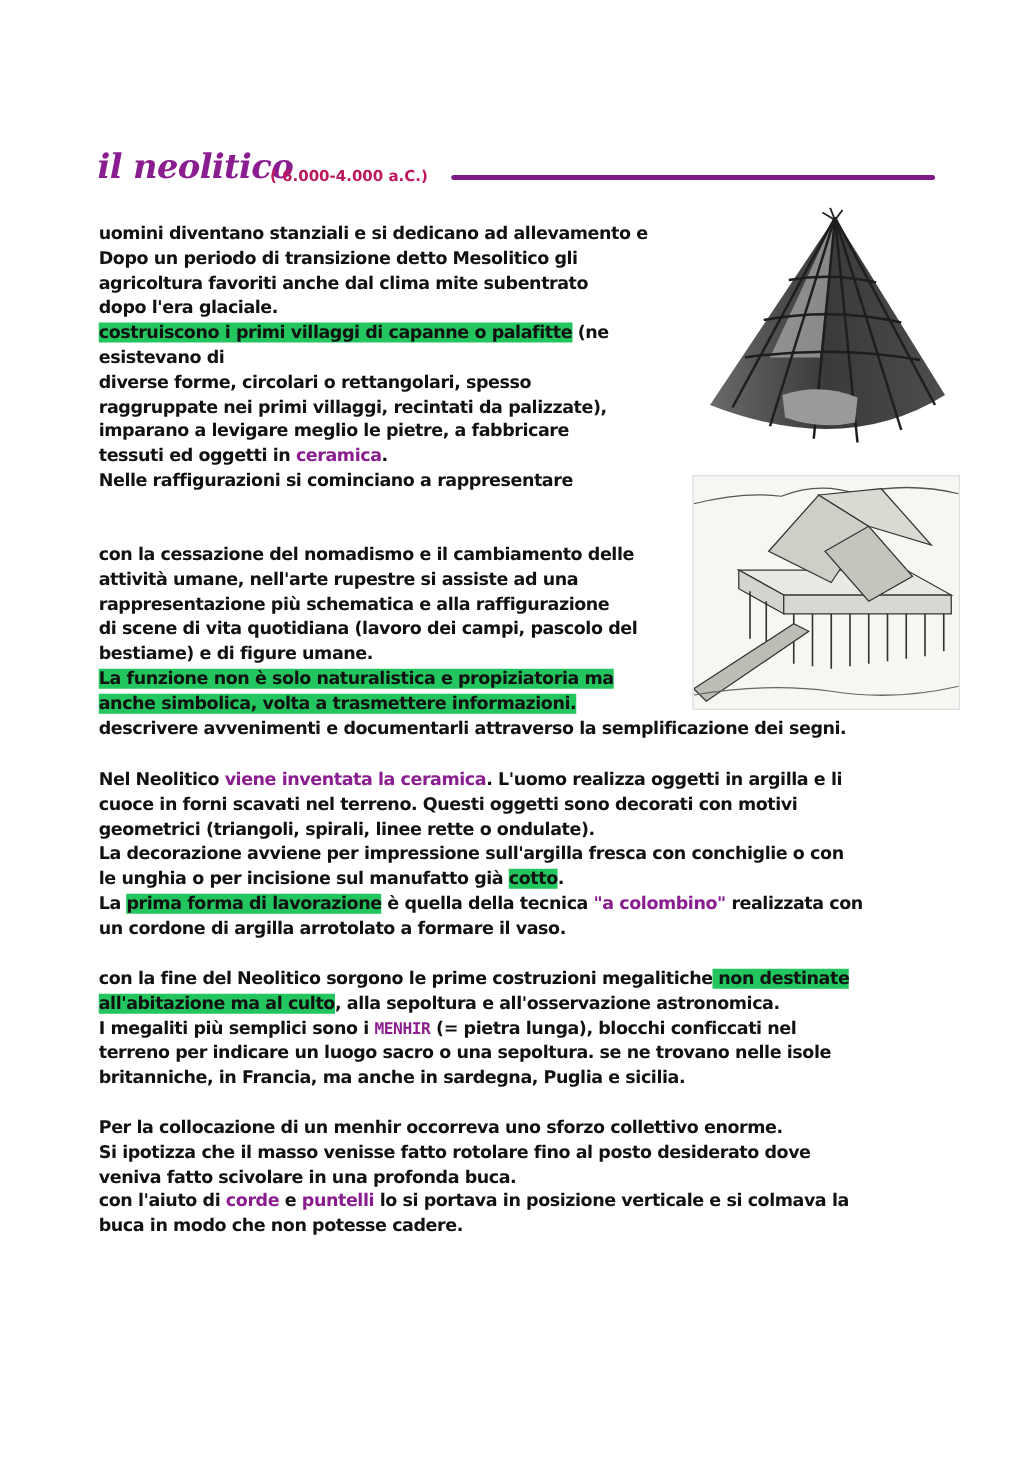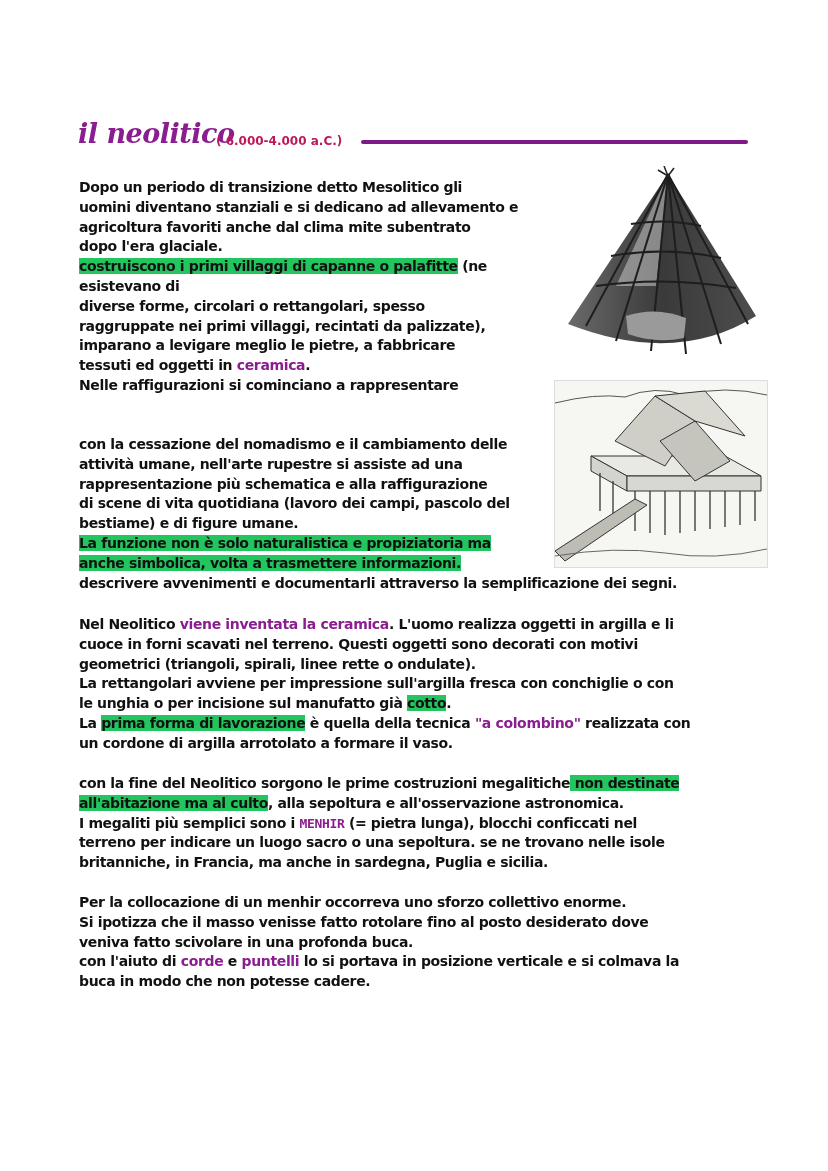--- a/index.html
+++ b/index.html
@@ -89,22 +89,22 @@
         <line x1="200" y1="110" x2="200" y2="140"></line>
           <line x1="45" y1="92" x2="45" y2="130"></line>
         <line x1="58" y1="100" x2="58" y2="138"></line>
       </g>
       <path d="M0 170 L80 118 L92 124 L10 180 Z" fill="#bdbdb6" stroke="#333" stroke-width="1"></path>
       <path d="M0 175 Q60 165 110 172 Q160 180 212 168" stroke="#666" fill="none"></path>
     </svg>
   </div>
 
   <div class="text" style="left:79px; top:178px;">
+    <span class="line">uomini diventano stanziali e si dedicano ad allevamento e</span>
     <span class="line">Dopo un periodo di transizione detto Mesolitico gli</span>
-    <span class="line">uomini diventano stanziali e si dedicano ad allevamento e</span>
     <span class="line">agricoltura favoriti anche dal clima mite subentrato</span>
     <span class="line">dopo l'era glaciale.</span>
     <span class="line"><span class="hl">costruiscono i primi villaggi di capanne o palafitte</span><span> (ne</span></span>
     <span class="line">esistevano di</span>
     <span class="line">diverse forme, circolari o rettangolari, spesso</span>
     <span class="line">raggruppate nei primi villaggi, recintati da palizzate),</span>
     <span class="line">imparano a levigare meglio le pietre, a fabbricare</span>
     <span class="line"><span>tessuti ed oggetti in </span><span class="purple">ceramica</span><span>.</span></span>
     <span class="line">Nelle raffigurazioni si cominciano a rappresentare</span>
   </div>
@@ -117,21 +117,21 @@
     <span class="line">bestiame) e di figure umane.</span>
     <span class="line"><span class="hl">La funzione non è solo naturalistica e propiziatoria ma</span></span>
     <span class="line"><span class="hl">anche simbolica, volta a trasmettere informazioni.</span></span>
     <span class="line">descrivere avvenimenti e documentarli attraverso la semplificazione dei segni.</span>
   </div>
 
   <div class="text" style="left:79px; top:615px;">
     <span class="line"><span>Nel Neolitico </span><span class="purple">viene inventata la ceramica</span><span>. L'uomo realizza oggetti in argilla e li</span></span>
     <span class="line"><span>cuoce in forni scavati nel terreno. Questi oggetti </span><span class="u">sono decorati con motivi</span></span>
     <span class="line"><span class="u">geometrici</span><span> (triangoli, spirali, linee rette o ondulate).</span></span>
-    <span class="line">La rettangolari avviene per impressione sull'argilla fresca con conchiglie o con</span>
+    <span class="line">La decorazione avviene per impressione sull'argilla fresca con conchiglie o con</span>
     <span class="line"><span>le unghia o per incisione sul manufatto già </span><span class="hl">cotto</span><span>.</span></span>
     <span class="line"><span>La </span><span class="hl">prima forma di lavorazione</span><span> è quella della tecnica </span><span class="purple">"a colombino"</span><span> realizzata con</span></span>
     <span class="line">un cordone di argilla arrotolato a formare il vaso.</span>
   </div>
 
   <div class="text" style="left:79px; top:774px;">
     <span class="line"><span>con la fine del Neolitico sorgono le </span><span class="u">prime costruzioni megalitiche</span><span class="hl"> non destinate</span></span>
     <span class="line"><span class="hl">all'abitazione ma al culto</span><span>, alla sepoltura e all'osservazione astronomica.</span></span>
     <span class="line"><span>I megaliti più semplici sono i </span><span class="purple mono">MENHIR</span><span> (= pietra lunga), blocchi conficcati nel</span></span>
     <span class="line">terreno per indicare un luogo sacro o una sepoltura. se ne trovano nelle isole</span>

